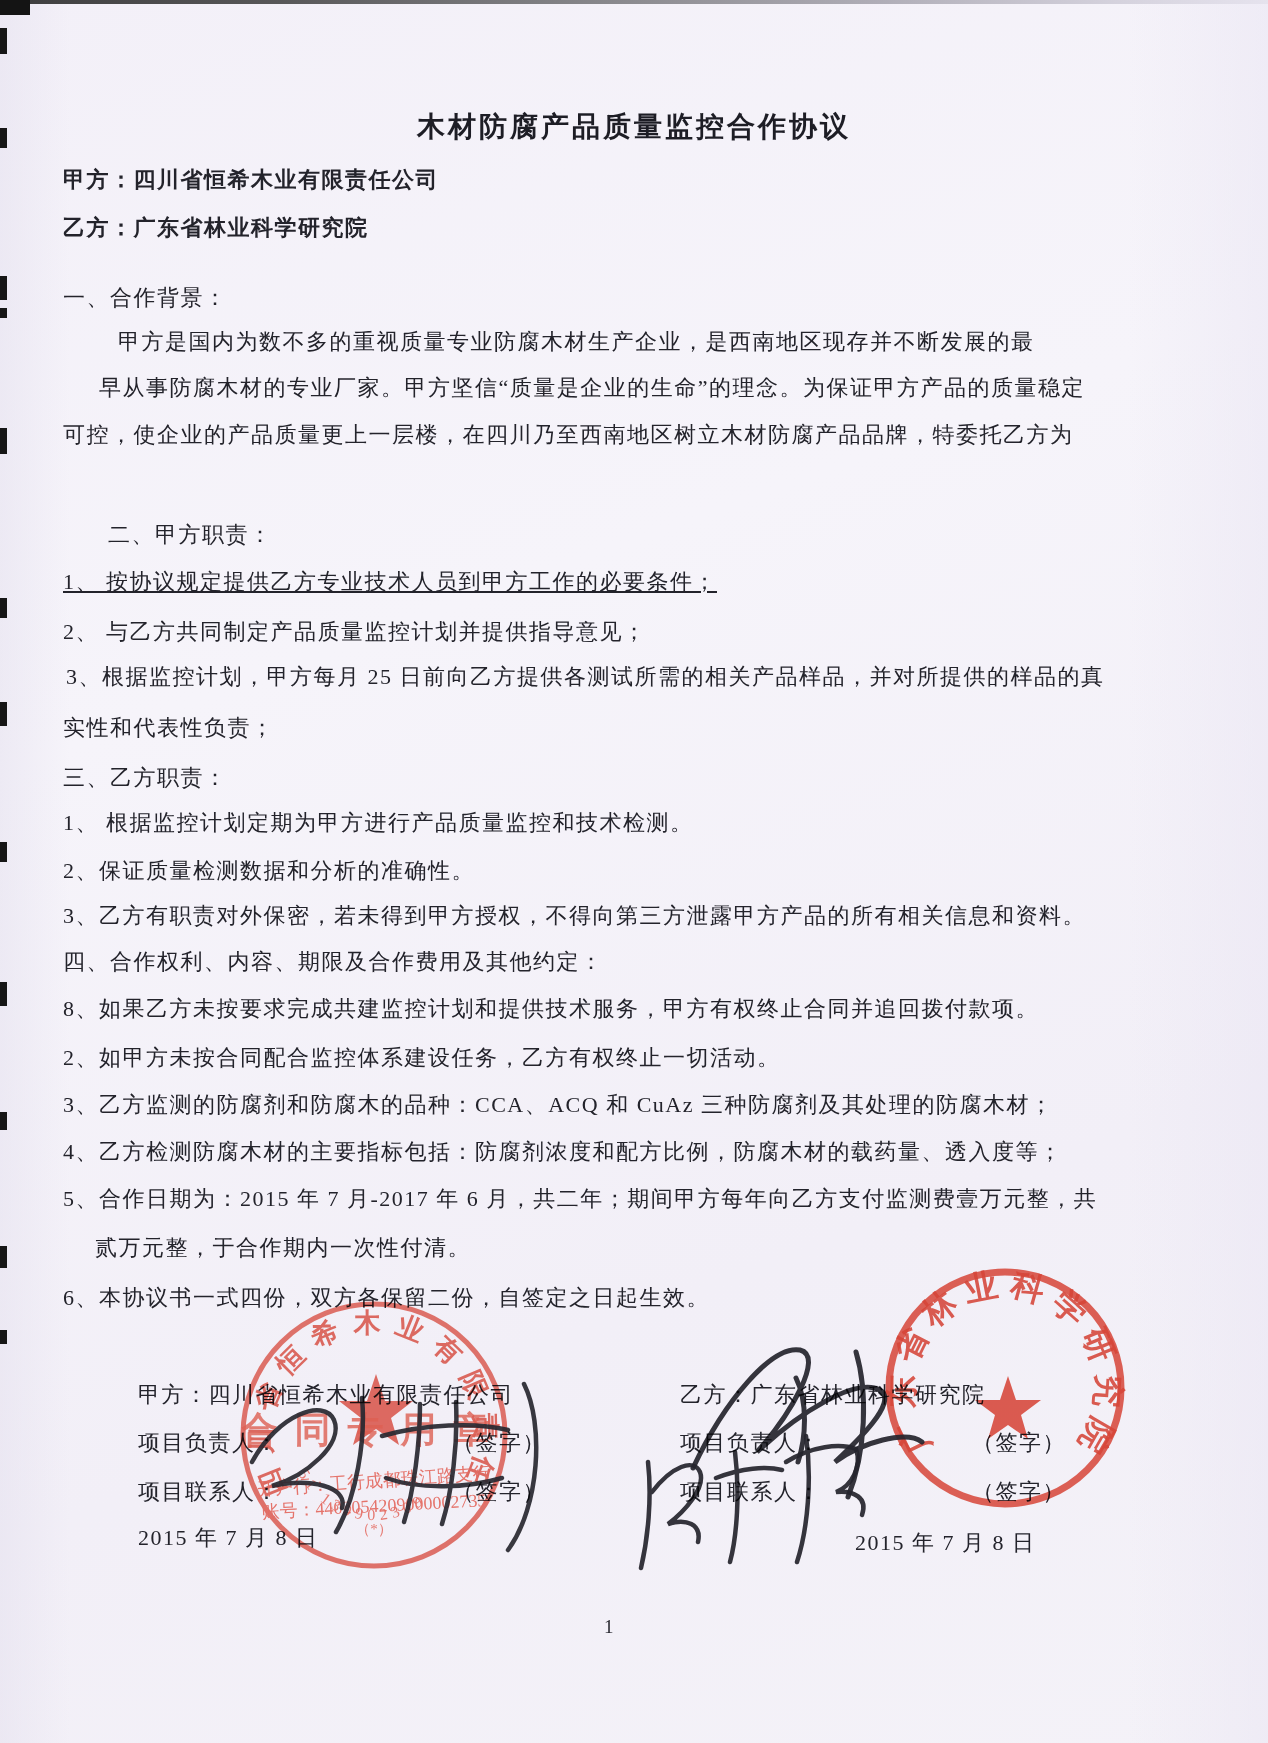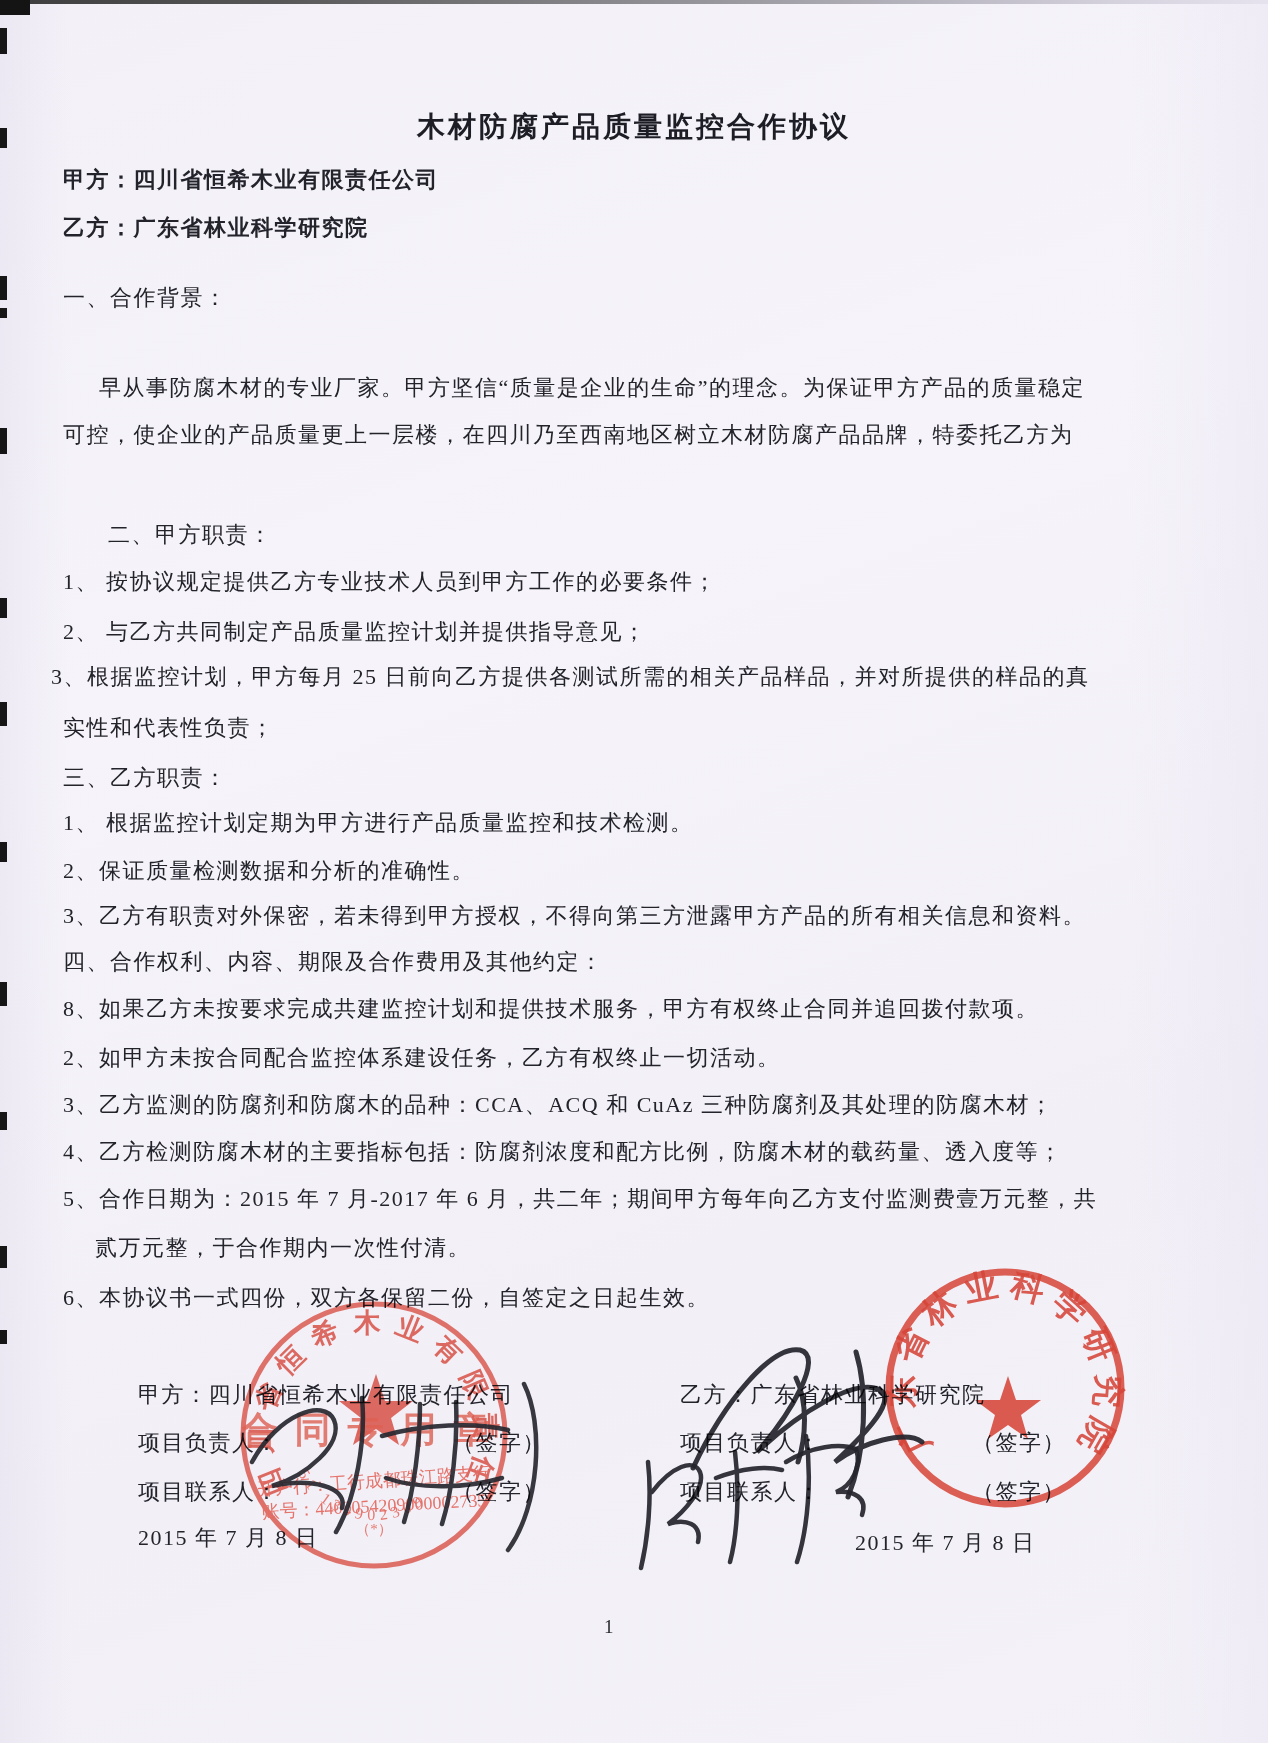--- a/index.html
+++ b/index.html
@@ -49,26 +49,27 @@
   <i class="edge-mark" style="top:982px;height:24px;"></i>
   <i class="edge-mark" style="top:1112px;height:18px;"></i>
   <i class="edge-mark" style="top:1246px;height:22px;"></i>
   <i class="edge-mark" style="top:1330px;height:14px;"></i>
 
   <h1 class="title">木材防腐产品质量监控合作协议</h1>
   <div class="line bold" style="left:63px;top:165px;">甲方：四川省恒希木业有限责任公司</div>
   <div class="line bold" style="left:63px;top:213px;">乙方：广东省林业科学研究院</div>
 
   <div class="line" style="left:63px;top:283px;">一、合作背景：</div>
+  <div class="line" style="left:118px;top:327px;">甲方是国内为数不多的重视质量专业防腐木材生产企业，是西南地区现存并不断发展的最</div>
   <div class="line" style="left:63px;top:373px;margin-left:36px;">早从事防腐木材的专业厂家。甲方坚信“质量是企业的生命”的理念。为保证甲方产品的质量稳定</div>
   <div class="line" style="left:63px;top:420px;">可控，使企业的产品质量更上一层楼，在四川乃至西南地区树立木材防腐产品品牌，特委托乙方为</div>
   <div class="line" style="left:63px;top:520px;margin-left:45px;">二、甲方职责：</div>
-  <div class="line" style="left:63px;top:567px;">1、 按协议规定提供乙方专业技术人员到甲方工作的必要条件；</div>
+  <div class="line" style="left:63px;top:567px;text-decoration:underline;">1、 按协议规定提供乙方专业技术人员到甲方工作的必要条件；</div>
   <div class="line" style="left:63px;top:617px;">2、 与乙方共同制定产品质量监控计划并提供指导意见；</div>
-  <div class="line" style="left:51px;top:662px;text-align:center;">3、根据监控计划，甲方每月 25 日前向乙方提供各测试所需的相关产品样品，并对所提供的样品的真</div>
+  <div class="line" style="left:66px;top:662px;text-align:center;">3、根据监控计划，甲方每月 25 日前向乙方提供各测试所需的相关产品样品，并对所提供的样品的真</div>
   <div class="line" style="left:63px;top:713px;">实性和代表性负责；</div>
   <div class="line" style="left:63px;top:763px;">三、乙方职责：</div>
   <div class="line" style="left:63px;top:808px;">1、 根据监控计划定期为甲方进行产品质量监控和技术检测。</div>
   <div class="line" style="left:63px;top:856px;">2、保证质量检测数据和分析的准确性。</div>
   <div class="line" style="left:63px;top:901px;">3、乙方有职责对外保密，若未得到甲方授权，不得向第三方泄露甲方产品的所有相关信息和资料。</div>
   <div class="line" style="left:63px;top:947px;">四、合作权利、内容、期限及合作费用及其他约定：</div>
   <div class="line" style="left:63px;top:994px;">8、如果乙方未按要求完成共建监控计划和提供技术服务，甲方有权终止合同并追回拨付款项。</div>
   <div class="line" style="left:63px;top:1043px;">2、如甲方未按合同配合监控体系建设任务，乙方有权终止一切活动。</div>
   <div class="line" style="left:63px;top:1090px;">3、乙方监测的防腐剂和防腐木的品种：CCA、ACQ 和 CuAz 三种防腐剂及其处理的防腐木材；</div>
   <div class="line" style="left:63px;top:1137px;">4、乙方检测防腐木材的主要指标包括：防腐剂浓度和配方比例，防腐木材的载药量、透入度等；</div>

